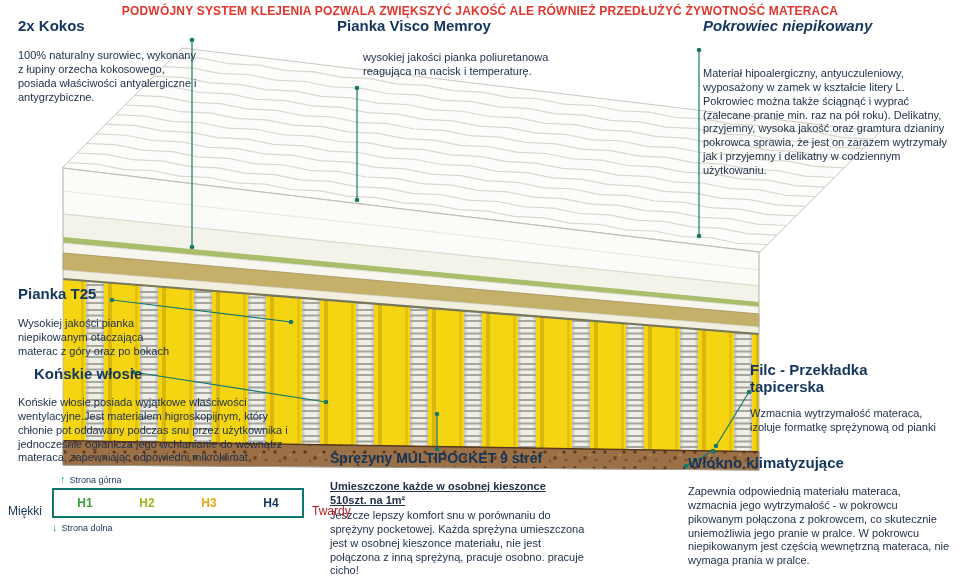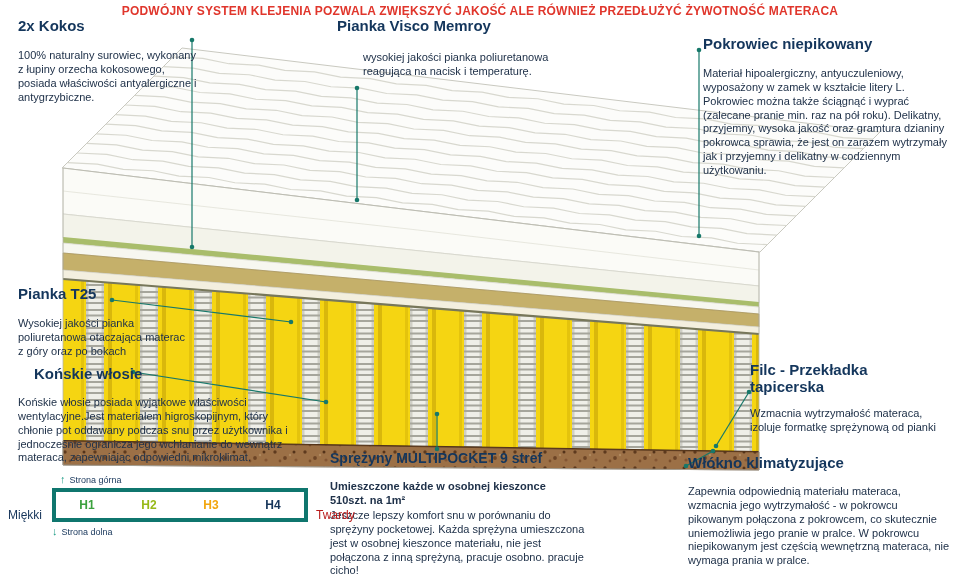--- a/index.html
+++ b/index.html
@@ -12,44 +12,44 @@
     position:absolute;top:4px;left:0;width:960px;text-align:center;z-index:3;
     font-weight:bold;font-size:12px;letter-spacing:.2px;color:#e0362c;
   }
   .h-title{position:absolute;z-index:3;font-weight:bold;font-size:15px;color:#14365c;line-height:1.1;}
   .body-text{position:absolute;z-index:3;font-size:11px;line-height:1.26;color:#20324a;margin-top:9px;}
   
   .kokos-title{left:18px;top:18px;}
   .kokos-body{left:18px;top:40px;width:180px;}
   .visco-title{left:337px;top:18px;}
   .visco-body{left:363px;top:42px;width:190px;}
-  .pokrowiec-title{left:703px;top:36px;}
+  .pokrowiec-title{left:703px;top:18px;font-style:italic;}
   .pokrowiec-body{left:703px;top:58px;width:248px;}
   .t25-title{left:18px;top:286px;}
   .t25-body{left:18px;top:308px;width:168px;}
   .wlosie-title{left:34px;top:366px;}
   .wlosie-body{left:18px;top:387px;width:270px;}
   .filc-title{left:750px;top:362px;width:190px;}
   .filc-body{left:750px;top:398px;width:198px;}
   .wlokno-title{left:688px;top:455px;}
   .wlokno-body{left:688px;top:476px;width:264px;}
   .spr-title{left:330px;top:451px;font-size:14px;}
-  .spr-sub{left:330px;top:471px;width:240px;font-weight:bold;}
+  .spr-sub{left:330px;top:471px;width:240px;font-weight:bold;text-decoration:underline;}
   .spr-body{left:330px;top:500px;width:258px;}
   
   .scale{position:absolute;left:8px;top:474px;width:366px;z-index:3;}
   .scale-top,.scale-bottom{display:flex;align-items:center;gap:4px;font-size:9px;color:#16355a;}
   .scale-top{margin-left:52px;}
   .scale-bottom{margin-left:44px;margin-top:4px;}
   .arrow{color:#1d9c86;font-weight:bold;font-size:11px;line-height:1;}
   .scale-row{display:flex;align-items:flex-end;margin-top:3px;}
   .soft-label{font-size:12px;color:#16355a;width:44px;}
   .hard-label{font-size:12px;color:#b91c1c;margin-left:8px;}
   .scale-box{
-    width:248px;height:26px;border:4px solid #0f766e;background:#ffffff;
+    width:248px;height:26px;border:2px solid #0f766e;background:#ffffff;
     display:flex;align-items:center;justify-content:space-around;
   }
   .hl{font-weight:bold;font-size:12px;}
   .hl1{color:#3ba13e;} .hl2{color:#97b919;} .hl3{color:#f2a50c;} .hl4{color:#16355a;}
 </style>
 </head>
 <body>
 
 <svg id="illustration" width="960" height="576" viewBox="0 0 960 576" xmlns="http://www.w3.org/2000/svg" xmlns:xlink="http://www.w3.org/1999/xlink">
   <defs>
@@ -147,21 +147,21 @@
 <div class="h-title kokos-title">2x Kokos</div>
 <div class="body-text kokos-body">100% naturalny surowiec, wykonany z łupiny orzecha kokosowego, posiada właściwości antyalergiczne i antygrzybiczne.</div>
 
 <div class="h-title visco-title">Pianka Visco Memroy</div>
 <div class="body-text visco-body">wysokiej jakości pianka poliuretanowa reagująca na nacisk i temperaturę.</div>
 
 <div class="h-title pokrowiec-title">Pokrowiec niepikowany</div>
 <div class="body-text pokrowiec-body">Materiał hipoalergiczny, antyuczuleniowy, wyposażony w zamek w kształcie litery L. Pokrowiec można także ściągnąć i wyprać (zalecane pranie min. raz na pół roku). Delikatny, przyjemny, wysoka jakość oraz gramtura dzianiny pokrowca sprawia, że jest on zarazem wytrzymały jak i przyjemny i delikatny w codziennym użytkowaniu.</div>
 
 <div class="h-title t25-title">Pianka T25</div>
-<div class="body-text t25-body">Wysokiej jakości pianka poliuretanowa otaczająca materac z góry oraz po bokach</div>
+<div class="body-text t25-body">Wysokiej jakości pianka niepikowanym otaczająca materac z góry oraz po bokach</div>
 
 <div class="h-title wlosie-title">Końskie włosie</div>
 <div class="body-text wlosie-body">Końskie włosie posiada wyjątkowe właściwości wentylacyjne.Jest materiałem higroskopijnym, który chłonie pot oddawany podczas snu przez użytkownika i jednocześnie ogranicza jego wchłanianie do wewnątrz materaca, zapewniając odpowiedni mikroklimat.</div>
 
 <div class="h-title filc-title">Filc - Przekładka tapicerska</div>
 <div class="body-text filc-body">Wzmacnia wytrzymałość materaca, izoluje formatkę sprężynową od pianki</div>
 
 <div class="h-title wlokno-title">Włókno klimatyzujące</div>
 <div class="body-text wlokno-body">Zapewnia odpowiednią materiału materaca, wzmacnia jego wytrzymałość - w pokrowcu pikowanym połączona z pokrowcem, co skutecznie uniemożliwia jego pranie w pralce. W pokrowcu niepikowanym jest częścią wewnętrzną materaca, nie wymaga prania w pralce.</div>
 

